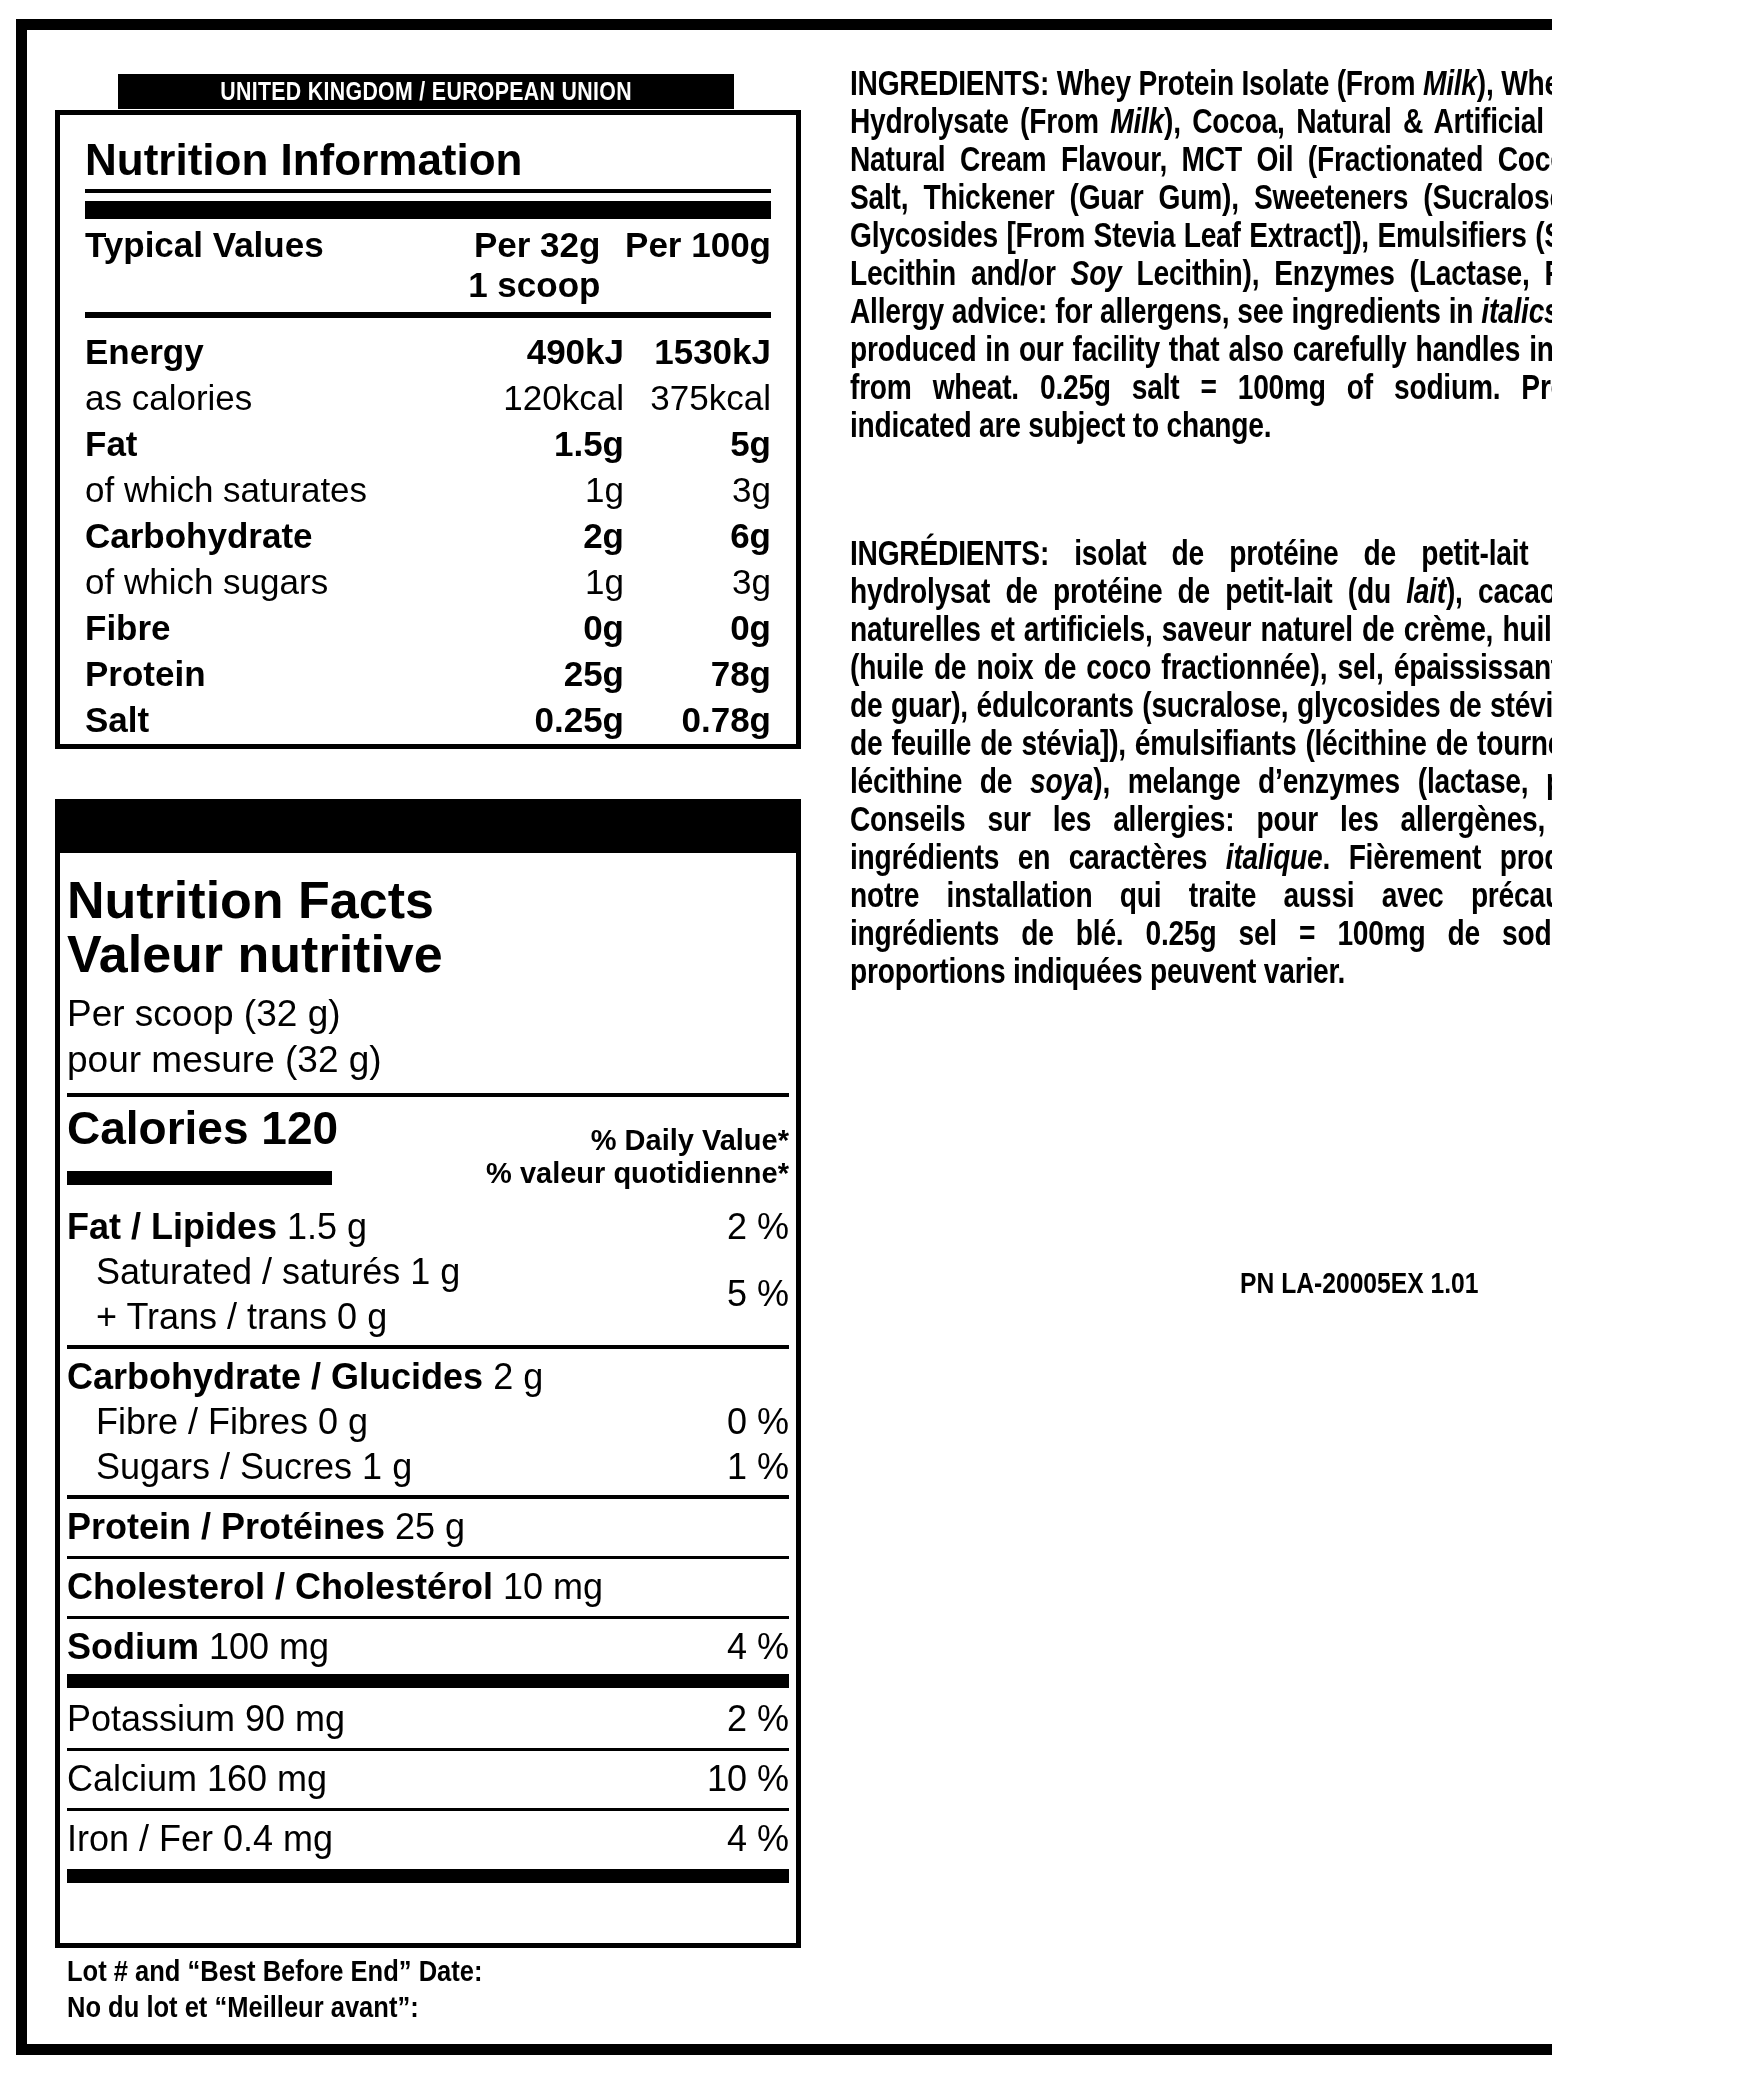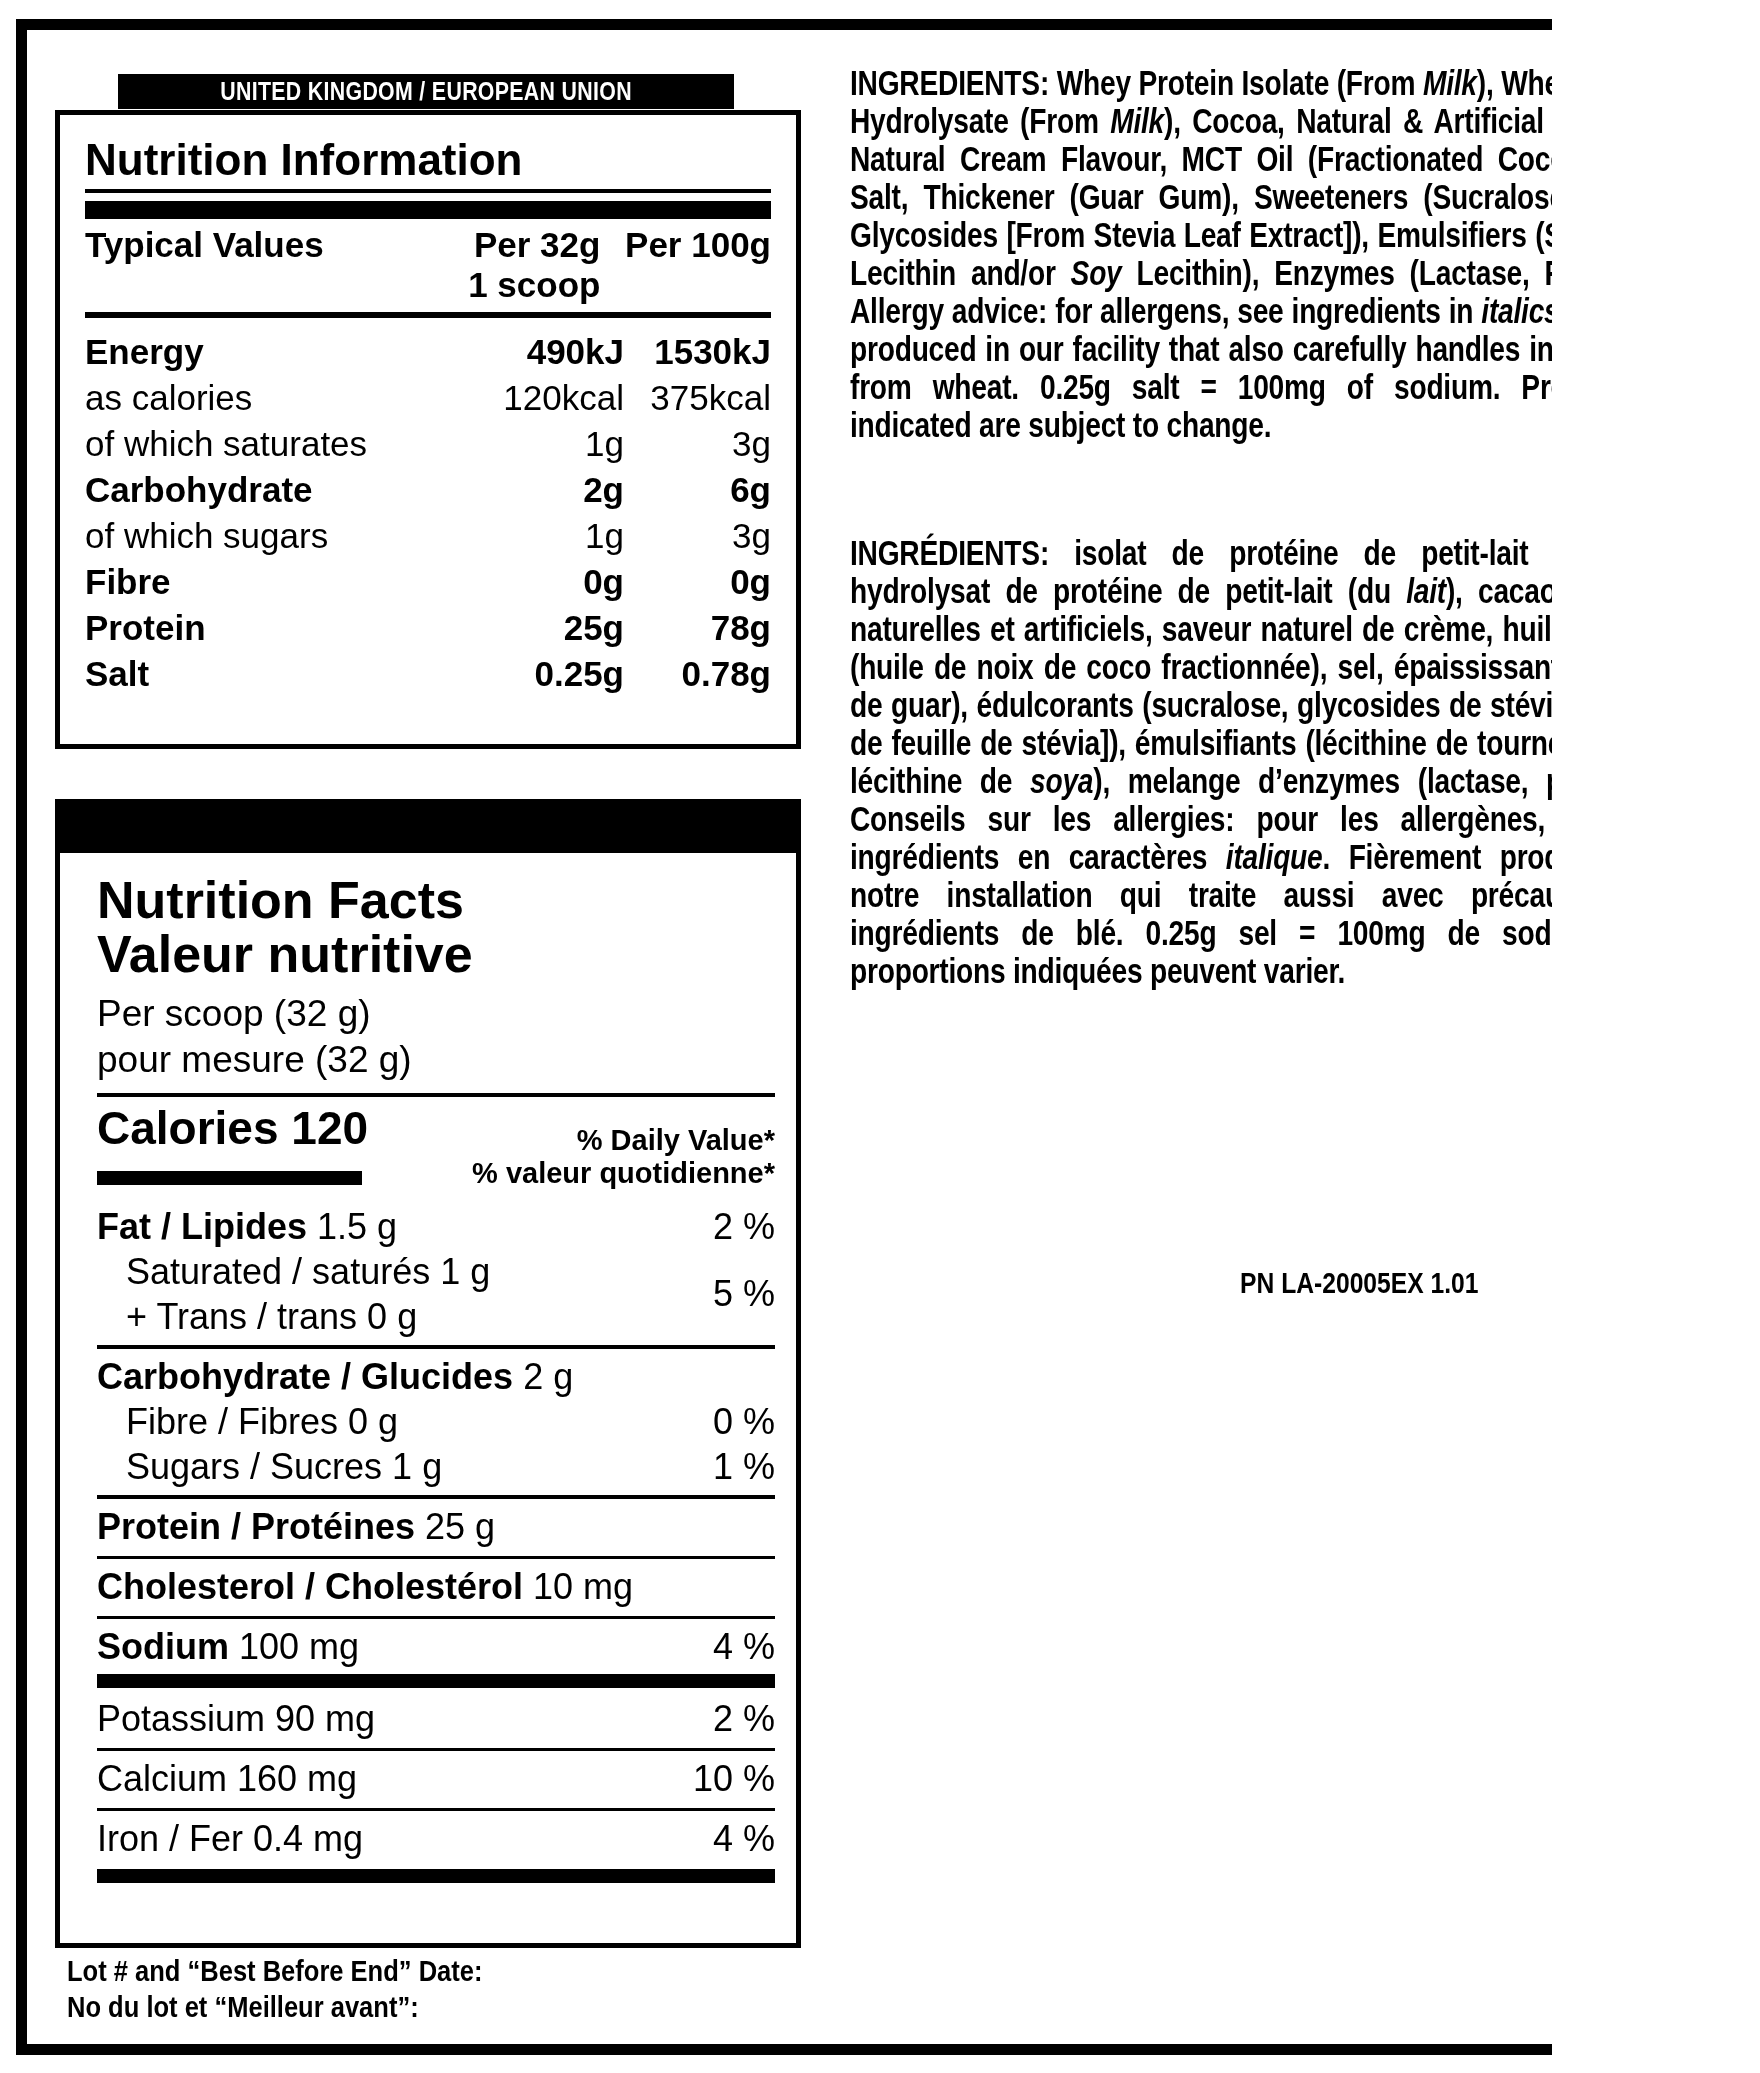--- a/index.html
+++ b/index.html
@@ -26,21 +26,21 @@
   .uk-header .c3 { text-align:right; }
   .uk-header-rule { height:5.9px; background:#000; margin-top:6.7px; }
   .uk-rows { margin-top:11.8px; }
   .uk-row { display:grid; grid-template-columns:1fr 194px 147px; font-size:35px; line-height:46px; }
   .uk-row .c2, .uk-row .c3 { text-align:right; }
   .uk-row.b { font-weight:bold; }
 
   
   .facts-box { position:absolute; left:55px; top:799px; width:746px; height:1149px; border:5px solid #000; overflow:hidden; }
   .f-band { height:49px; background:#000; }
-  .f-inner { padding:0 21px;margin-left:16px; }
+  .f-inner { padding:0 7px; }
   .f-title { font-size:52px; font-weight:bold; line-height:54px; }
   .f-title.first { margin-top:20px; }
   .f-serving { font-size:37px; line-height:46px; }
   .f-serving.first { margin-top:10px; }
   .rule4 { height:3.4px; background:#000; }
   .rule5 { height:4.2px; background:#000; margin-top:10px; }
   .bar16 { height:13.5px; background:#000; }
   .cal-row { display:flex; justify-content:space-between; margin-top:5px; }
   .cal-text { font-size:46px; font-weight:bold; line-height:52px; }
   .cal-bar { width:265px; height:13.5px; background:#000; margin-top:17px; }
@@ -92,20 +92,25 @@
       <div class="uk-row b">
         <span class="c1">Energy</span>
         <span class="c2">490kJ</span>
         <span class="c3">1530kJ</span>
       </div>
       <div class="uk-row">
         <span class="c1">as calories</span>
         <span class="c2">120kcal</span>
         <span class="c3">375kcal</span>
       </div>
+      <div class="uk-row b">
+        <span class="c1">Fat</span>
+        <span class="c2">1.5g</span>
+        <span class="c3">5g</span>
+      </div>
       <div class="uk-row">
         <span class="c1">of which saturates</span>
         <span class="c2">1g</span>
         <span class="c3">3g</span>
       </div>
       <div class="uk-row b">
         <span class="c1">Carbohydrate</span>
         <span class="c2">2g</span>
         <span class="c3">6g</span>
       </div>

